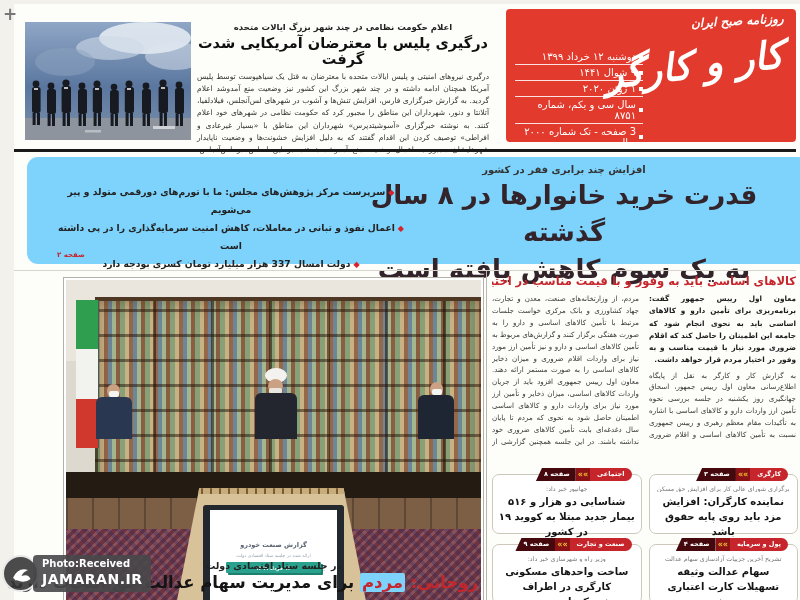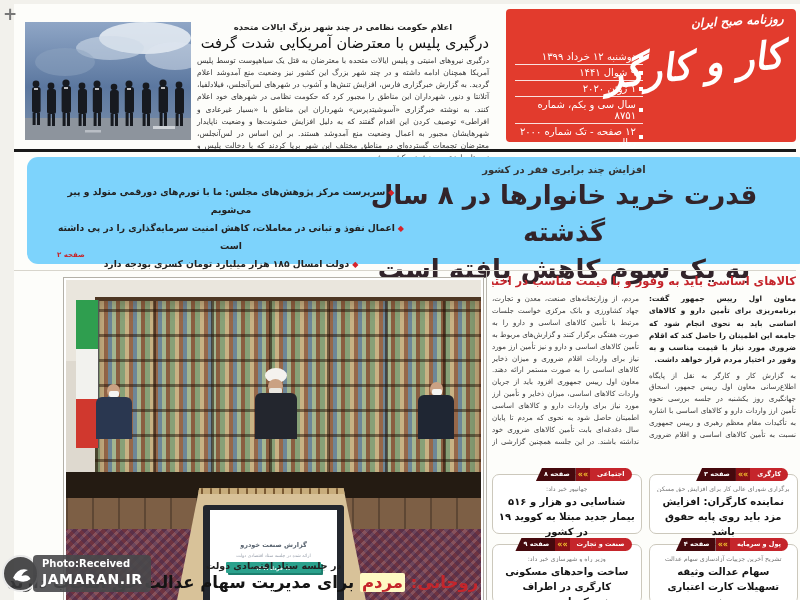--- a/index.html
+++ b/index.html
@@ -20,21 +20,21 @@
                padding:2px 0; font-size:10px; }
   .issue-row:last-of-type { border-bottom:none; }
   .sq { width:4px; height:4px; background:#fff; flex:0 0 auto; }
   .website-bar { margin-top:5px; background:#fff; color:#c5252b; font-weight:bold; font-size:8px;
                  text-align:center; padding:2.5px 0; border-radius:1px; letter-spacing:.3px; }
 
   
   .police-photo { position:absolute; left:25px; top:22px; width:166px; height:118px; }
   .top-story { position:absolute; left:197px; top:22px; width:292px; direction:rtl; }
   .ts-kicker { text-align:center; font-size:8.5px; color:#222; font-weight:600; }
-  .ts-headline { text-align:right; font-size:14.5px; font-weight:400; color:#0f0f0f; margin:3px 0 4px; }
+  .ts-headline { text-align:center; font-size:14.5px; font-weight:700; color:#0f0f0f; margin:3px 0 4px; }
   .ts-body { font-size:7.5px; color:#333; text-align:justify; line-height:1.62; }
   .ts-cont { font-size:7px; color:#c5252b; font-weight:bold; margin-top:2px; text-align:left; }
   .header-divider { position:absolute; left:14px; top:149px; width:782px; height:3px; background:#191919; }
 
   
   .lead-panel { position:absolute; left:14px; top:157px; width:782px; height:107px;
                 background:#7dd3fc; border-radius:11px;margin-left:13px; }
   .lp-kicker { position:absolute; right:26px; top:7px; width:438px; text-align:center;
                font-size:10px; font-weight:600; color:#333; direction:rtl; }
   .lp-headline { position:absolute; right:26px; top:20px; width:438px; text-align:center;
@@ -87,21 +87,21 @@
   .slide-banner { width:74%; background:#2aa18c; color:#fff; font-size:5px; font-weight:bold;
                   text-align:center; padding:2.5px 0; border-radius:1px; box-shadow:2px 2px 0 #1d7f6e; }
 
   
   .photo-kicker { position:absolute; left:63px; top:560px; width:421px; text-align:center;
                   font-size:9.5px; font-weight:600; color:#222; direction:rtl; }
   .strip-headline { position:absolute; left:0; top:573px; width:486px; height:27px; overflow:hidden;
                     direction:rtl; text-align:center; font-size:16.5px; font-weight:800; color:#141414;
                     white-space:nowrap; }
   .sh-prefix { color:#c5252b; }
-  .sh-highlight { background:#fef9c3; color:#c5252b; padding:0 2px; border-radius:2px; }
+  .sh-highlight { background:#7dd3fc; color:#c5252b; padding:0 2px; border-radius:2px; }
   .watermark { position:absolute; left:2px; top:555px; display:flex; align-items:center; z-index:5; }
   .wm-circle { width:37px; height:37px; border-radius:50%; background:rgba(55,55,57,.9);
                border:2px solid #e8e8e8; display:flex; align-items:center; justify-content:center; flex:0 0 auto; }
   .wm-label { background:rgba(72,72,74,.9); color:#fff; padding:3px 9px 4px; border-radius:4px;
               margin-left:-6px; line-height:1.25; }
   .wm-l1 { font-size:10px; font-weight:bold; }
   .wm-l2 { font-size:14px; font-weight:bold; letter-spacing:.5px; }
 
   
   .vdivider { position:absolute; left:486px; top:271px; width:1px; height:329px; background:#b9b6ae; }
@@ -243,38 +243,38 @@
       <div class="issue-row">
           <span class="sq"></span>
           <span>۱ ژوئن ۲۰۲۰</span>
         </div>
       <div class="issue-row">
           <span class="sq"></span>
           <span>سال سی و یکم، شماره ۸۷۵۱</span>
         </div>
       <div class="issue-row">
           <span class="sq"></span>
-          <span>۱۲ صفحه - تک شماره ۲۰۰۰ ریال</span>
+          <span>3 صفحه - تک شماره ۲۰۰۰ ریال</span>
         </div>
       <div class="website-bar">WWW.KARVAKARGAR.COM</div>
     </div>
   </div>
 
   <div class="header-divider"></div>
 
   <div class="lead-panel">
     <div class="lp-kicker">افزایش چند برابری فقر در کشور</div>
     <div class="lp-headline">
       <span>قدرت خرید خانوارها در ۸ سال گذشته</span><br>
       <span>به یک سوم کاهش یافته است</span>
     </div>
     <div class="lp-bullets">
       <div class="lp-bullet"><span class="diamond">◆</span><span>سرپرست مرکز پژوهش‌های مجلس: ما با تورم‌های دورقمی متولد و پیر می‌شویم</span></div>
       <div class="lp-bullet"><span class="diamond">◆</span><span>اعمال نفوذ و تبانی در معاملات، کاهش امنیت سرمایه‌گذاری را در پی داشته است</span></div>
-      <div class="lp-bullet"><span class="diamond">◆</span><span>دولت امسال ۱۸۵ هزار میلیارد تومان کسری بودجه دارد</span></div>
+      <div class="lp-bullet"><span class="diamond">◆</span><span>دولت امسال 337 هزار میلیارد تومان کسری بودجه دارد</span></div>
     </div>
     <div class="lp-pagetag">صفحه ۲</div>
   </div>
 
   <div class="thin-rule"></div>
   <div class="vdivider"></div>
 
   <div class="main-photo">
     <div class="ph-inner">
       <div class="ph-wall"></div>

